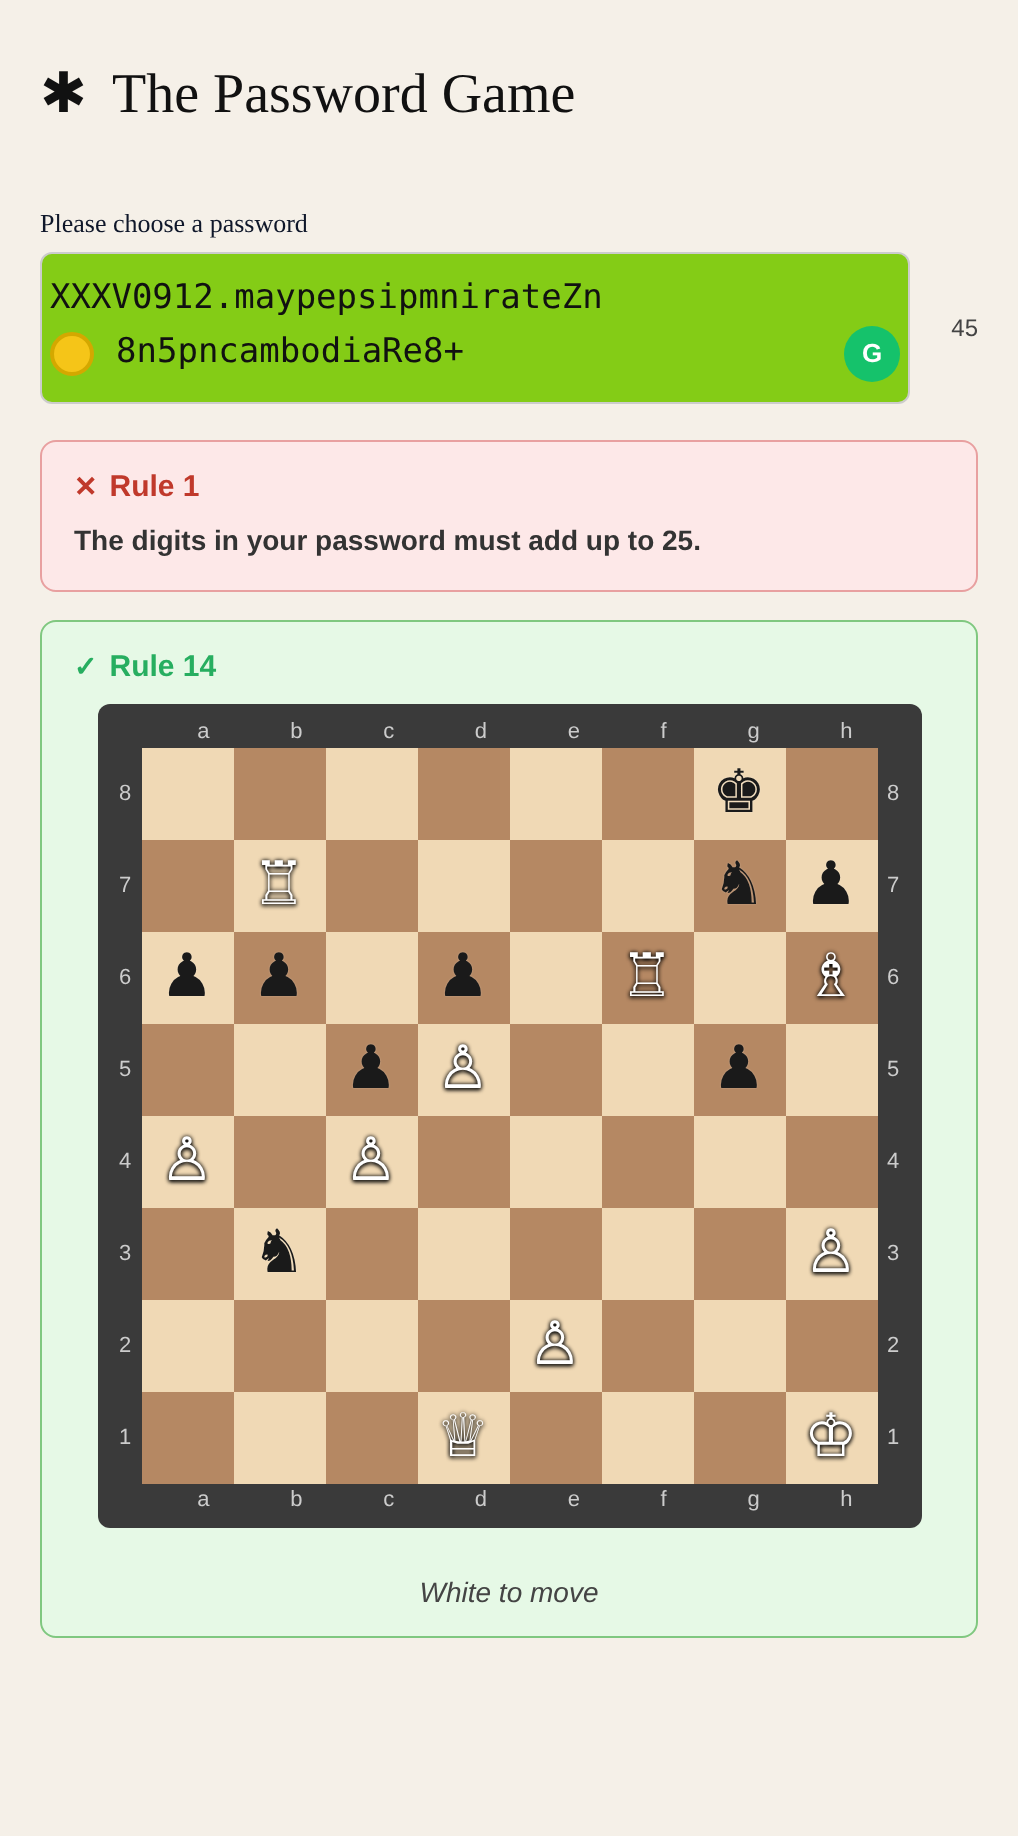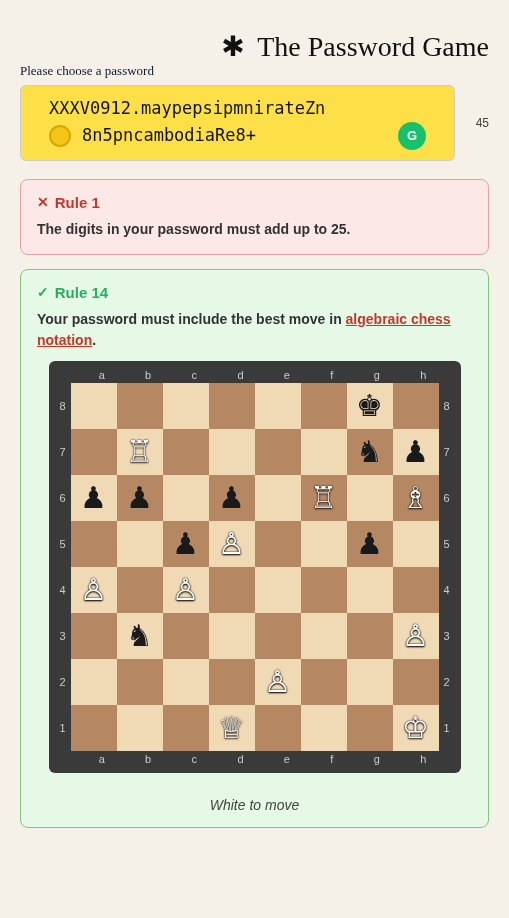--- a/index.html
+++ b/index.html
@@ -4,23 +4,24 @@
   <style>
     * { box-sizing: border-box; margin: 0; padding: 0; }
     body {
       background-color: #f5f0e8;
       font-family: Georgia, 'Times New Roman', serif;
       width: 509px;
       min-height: 918px;
       padding: 20px 20px 40px 20px;
     }
     .page-title {
-      text-align: right;
+      text-align: left;
       font-size: 28px;
       font-weight: normal;
+      margin-bottom: 40px;
       margin-top: 10px;
       color: #111;
     }
     .page-title .star {
       font-size: 28px;
       margin-right: 6px;
     }
     .label-choose {
       font-size: 13px;
       color: #0f172a;
@@ -29,22 +30,22 @@
     .password-row {
       display: flex;
       align-items: center;
       gap: 10px;
       margin-bottom: 18px;
     }
     .password-box {
       flex: 1;
       border: 1.5px solid #ccc;
       border-radius: 6px;
-      padding: 10px 28px;
-      background: #fde047;
+      padding: 10px 4px;
+      background: #84cc16;
       font-size: 17px;
       font-family: monospace;
       color: #111;
       line-height: 1.5;
       word-break: break-all;
     }
     .password-line1 { color: #111; }
     .password-line2 { display: flex; align-items: center; gap: 11px; }
     .coin-icon {
       display: inline-block;
@@ -214,23 +215,20 @@
     <span class="rule-icon">✕</span>
     <span>Rule 1</span>
   </div>
   <div class="rule-body">The digits in your password must add up to 25.</div>
 </div>
 
 <div class="rule-box pass">
   <div class="rule-header pass">
     <span class="rule-icon">✓</span>
     <span>Rule 14</span>
-  </div>
-  <div class="rule-body">
-    <span>Your password must include the best move in </span><a class="rule-link">algebraic chess notation</a><span>.</span>
   </div>
 
   <div class="chess-section">
     <div class="chess-board-wrapper">
       <div class="chess-board-container">
         <div class="board-with-labels">
 
           <div class="file-labels">
             <span>a</span>
             <span>b</span>

